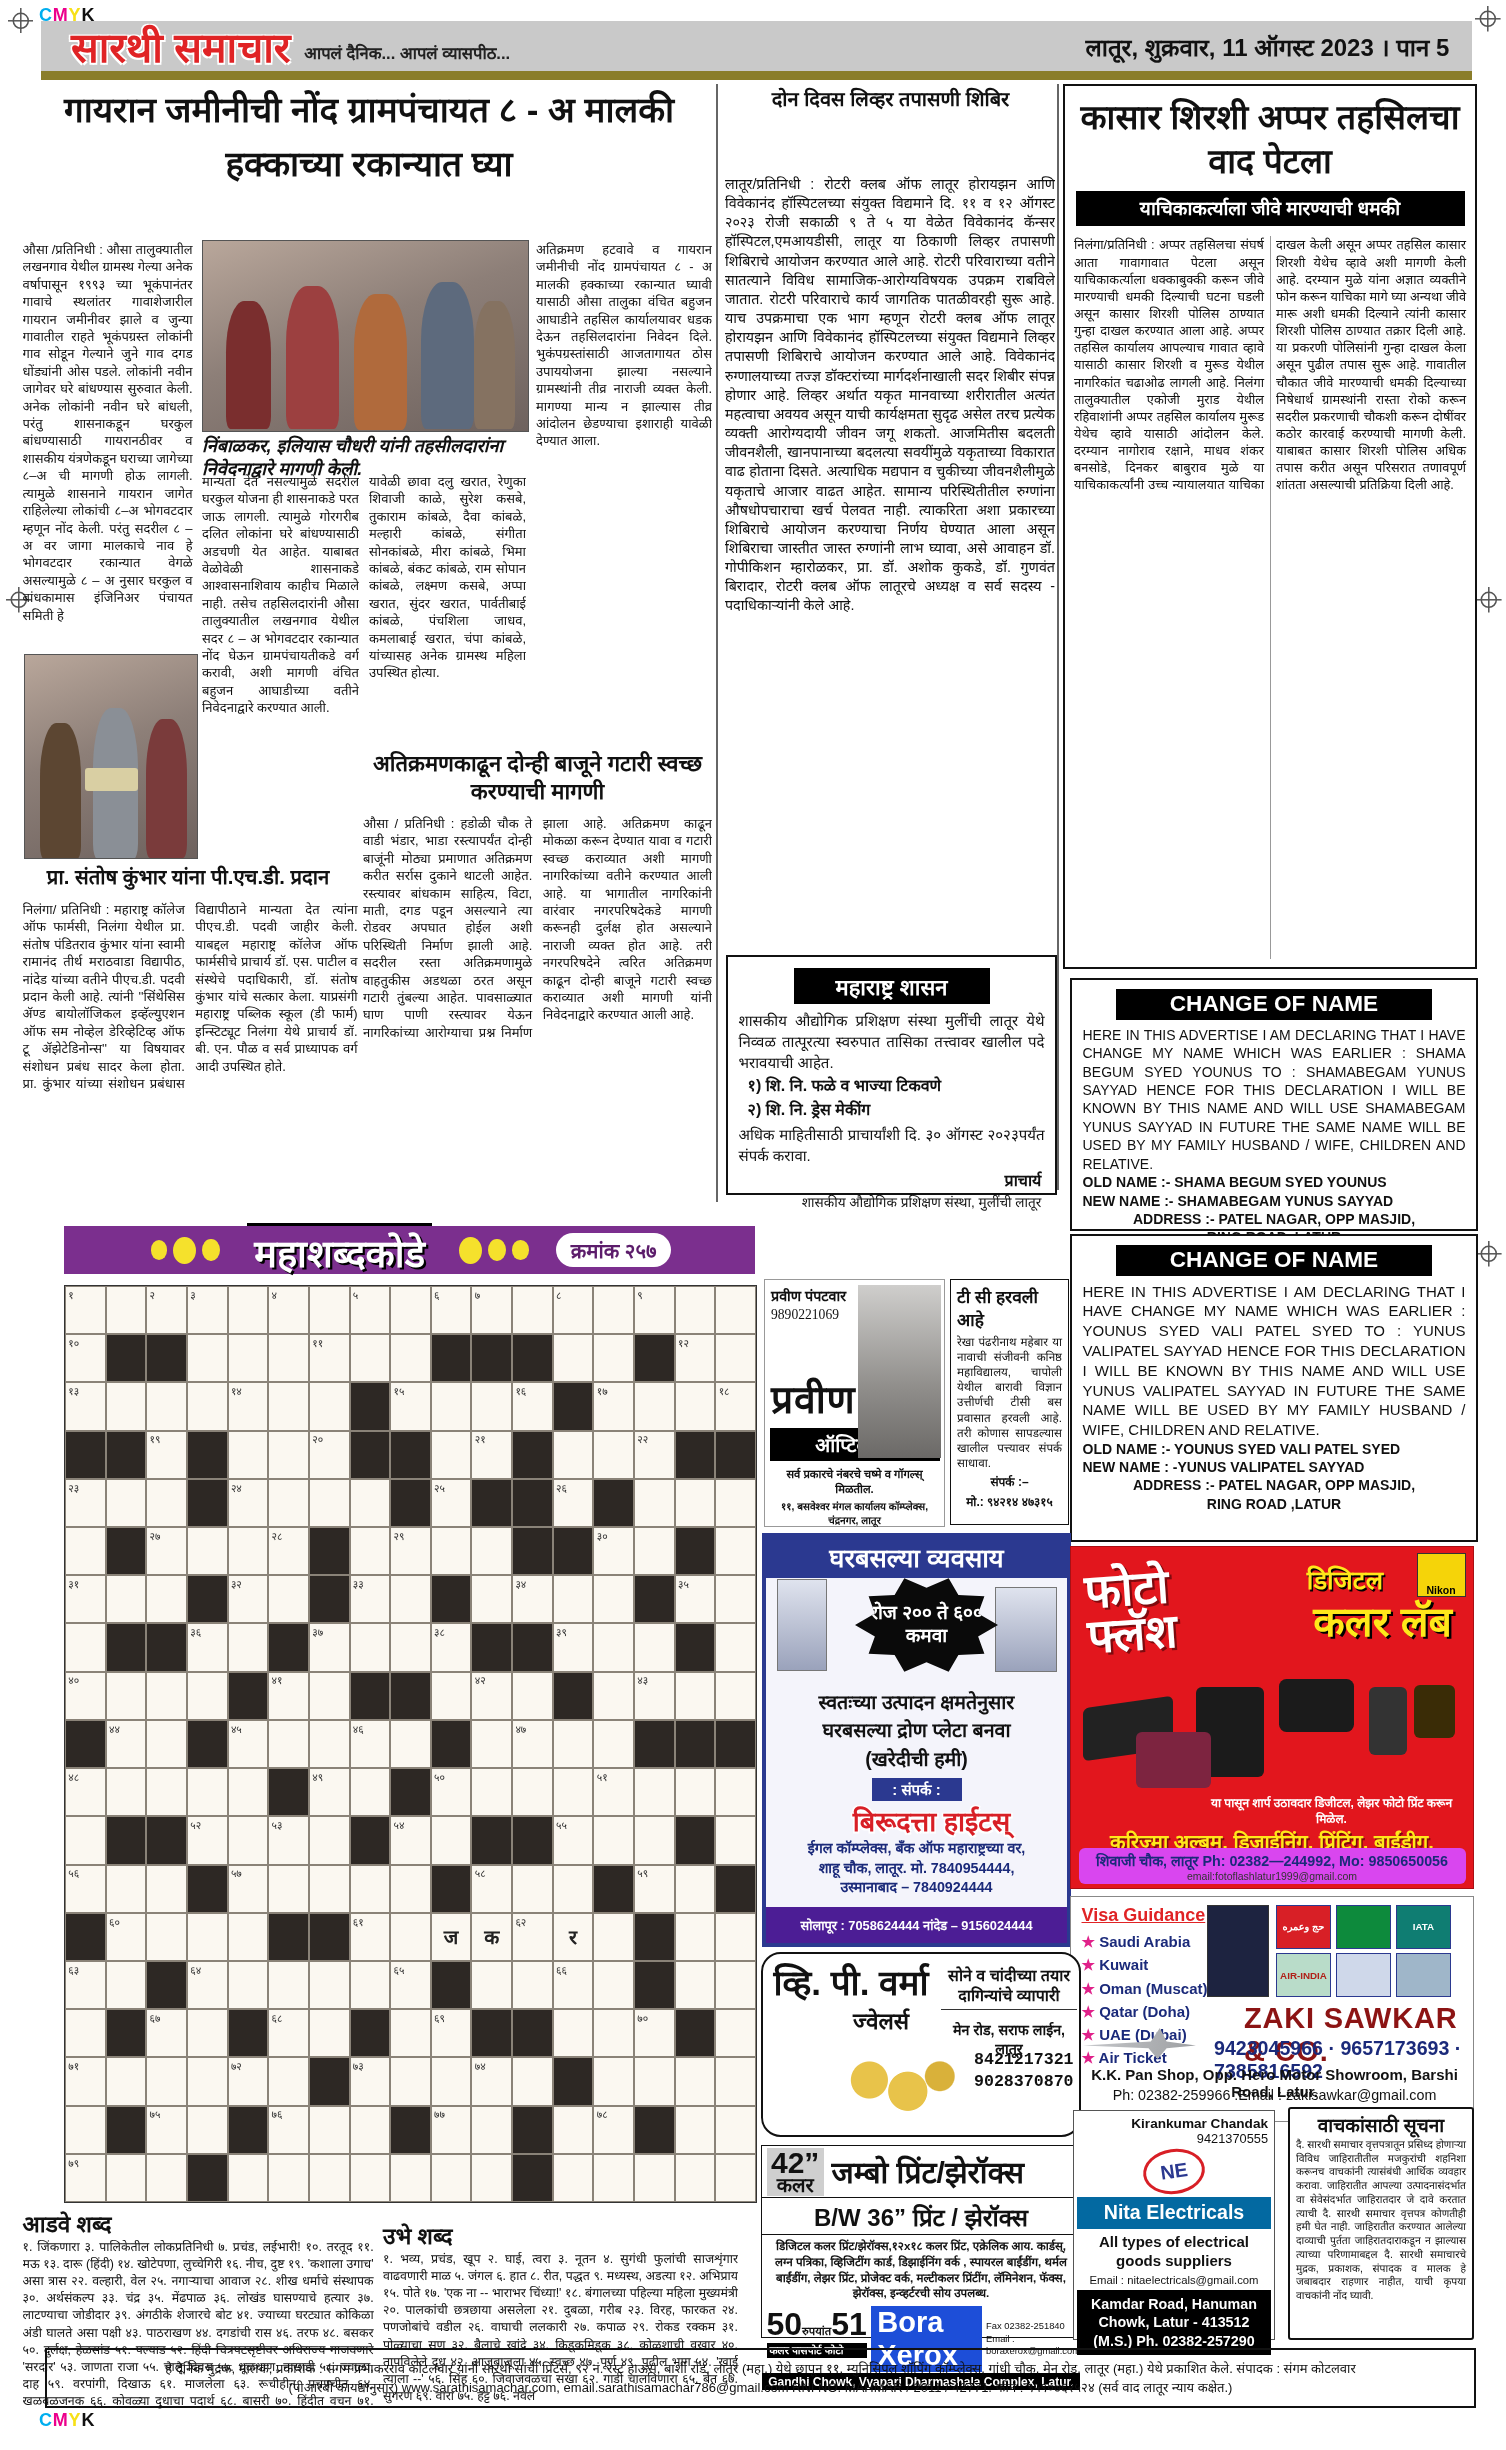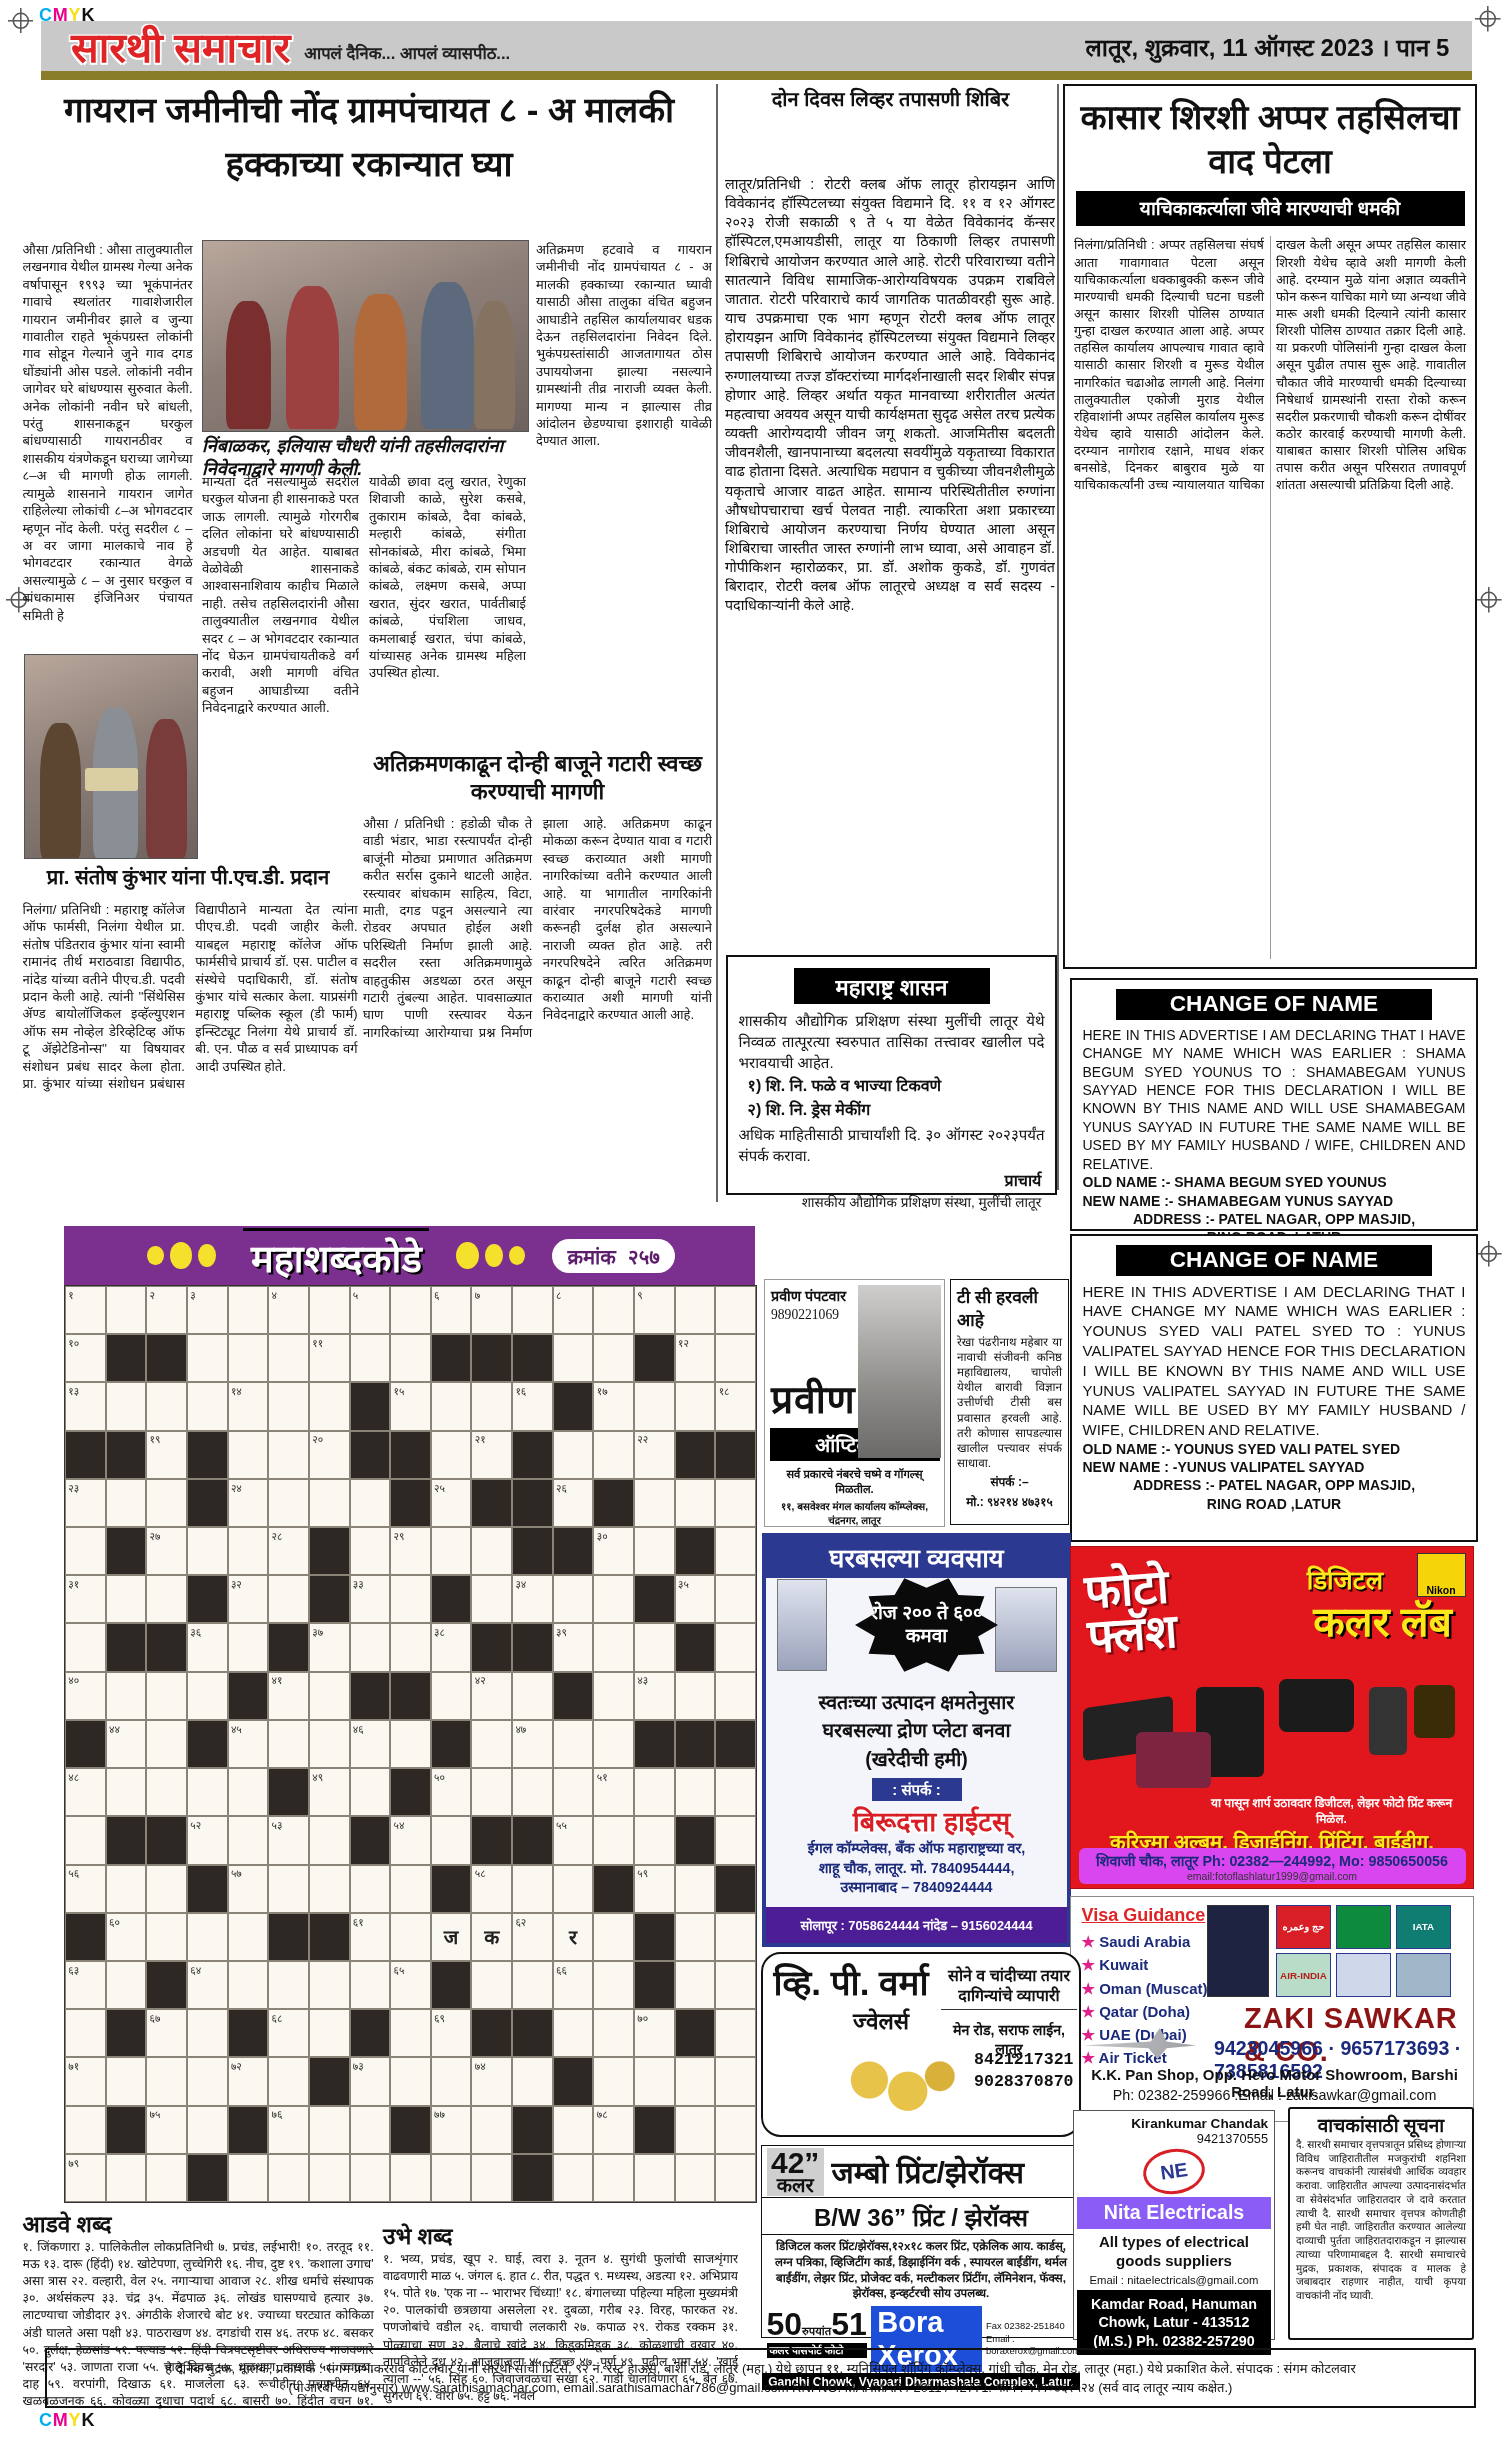--- a/index.html
+++ b/index.html
@@ -51,21 +51,21 @@
 
   
   .con-box{border:2.3px solid #111;background:#fff;}
   .con-title{margin:9px auto 6px auto;width:78%;background:#000;color:#fff;text-align:center;
              font-size:22.6px;font-weight:bold;padding:2.3px 0;}
   .con-body{padding:0 10.5px;font-size:14px;line-height:1.32;text-align:justify;font-weight:500;}
   .con-line{padding:0 10.5px;font-size:14px;font-weight:bold;line-height:1.3;}
   .con-center{text-align:center;}
 
   
-  .cw-header{left:64px;top:1226px;width:691px;height:59px;background:#7b2f8e;display:flex;align-items:center;justify-content:center;gap:24px;font-family:Liberation Mono, monospace;}
+  .cw-header{left:64px;top:1226px;width:691px;height:48px;background:#7b2f8e;display:flex;align-items:center;justify-content:center;gap:24px;}
   .cw-title{color:#fff;font-size:38px;font-weight:bold;text-shadow:2.3px 2.3px 0 #000;
             border-top:3.8px solid #000;border-bottom:0;padding:0 7.5px;}
   .dots span{display:inline-block;background:#f5e12c;border-radius:50%;margin:0 3px;vertical-align:middle;}
   .dots .d1{width:16.6px;height:19.6px}.dots .d2{width:22.6px;height:27px}.dots .d3{width:18px;height:22.6px}
   .cw-num{background:#fff;color:#5c1d6b;font-size:20.3px;font-weight:bold;border-radius:18px;padding:3px 15px;}
   .cw-grid{left:64px;top:1285px;width:691px;height:916px;display:grid;
            grid-template-columns:repeat(17,1fr);grid-template-rows:repeat(19,1fr);
            border:1.5px solid #333;background:#f6f2ea;}
   .cw-cell{border:0.8px solid #8a8378;position:relative;background:#fbf8f1;}
   .cw-cell.black{background:#2d2824;}
@@ -133,21 +133,21 @@
   .zaki .a1{position:absolute;left:15px;top:169px;width:377px;font-size:15px;font-weight:bold;text-align:center;}
   .zaki .a2{position:absolute;left:15px;top:190px;width:377px;font-size:14.3px;text-align:center;}
   .zaki .plane{position:absolute;left:12px;top:127px;width:113px;height:39px;background:linear-gradient(100deg,#c7c9cc,#9c9ea1);
                clip-path:polygon(0 55%,60% 45%,68% 10%,74% 45%,100% 55%,74% 62%,66% 90%,58% 62%);}
 
   .nita{left:1073px;top:2110px;width:202px;height:230px;border:1.5px solid #555;background:#fff;box-sizing:border-box;text-align:center;}
   .nita .owner{font-size:13.6px;font-weight:bold;text-align:right;padding:4.5px 6px 0 0;}
   .nita .phone{font-size:12.8px;text-align:right;padding:0 6px 0 0;}
   .nita .logo{margin:3px auto;width:56px;height:39px;border:3px solid #d81f26;border-radius:50%;color:#2b3990;
               font-size:19.6px;font-weight:bold;display:flex;align-items:center;justify-content:center;transform:rotate(-8deg);}
-  .nita .bar{background:#8b5cf6;color:#fff;font-size:19.6px;font-weight:bold;padding:4.5px 0;margin:1.5px 3px;}
+  .nita .bar{background:#0369a1;color:#fff;font-size:19.6px;font-weight:bold;padding:4.5px 0;margin:1.5px 3px;}
   .nita .desc{font-size:15px;font-weight:bold;line-height:1.25;padding:3px 4.5px;}
   .nita .em{font-size:11.3px;padding:0 3px;}
   .nita .addr{background:#000;color:#fff;font-size:14.3px;font-weight:bold;line-height:1.3;margin:4.5px 3px 0 3px;padding:4.5px 1.5px;}
 
   .notice{left:1288px;top:2107px;width:186px;height:233px;border:2.3px solid #111;border-radius:3px;background:#fff;box-sizing:border-box;padding:3px 6px;}
   .notice .t{font-size:19px;font-weight:bold;text-align:center;}
   .notice .b{font-size:10.4px;line-height:1.32;text-align:justify;font-weight:500;}
 
   .varma{left:761px;top:1952px;width:320px;height:185px;border:2.3px solid #111;border-radius:19.6px;background:#fff;box-sizing:border-box;overflow:hidden;}
   .varma .n1{position:absolute;left:10.5px;top:10.5px;font-size:35px;font-weight:bold;line-height:1;}

